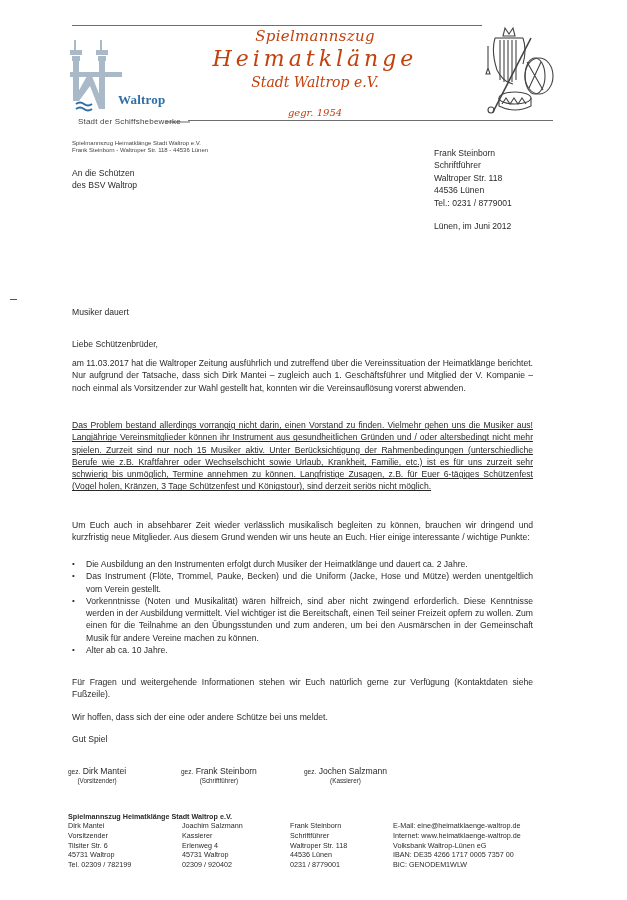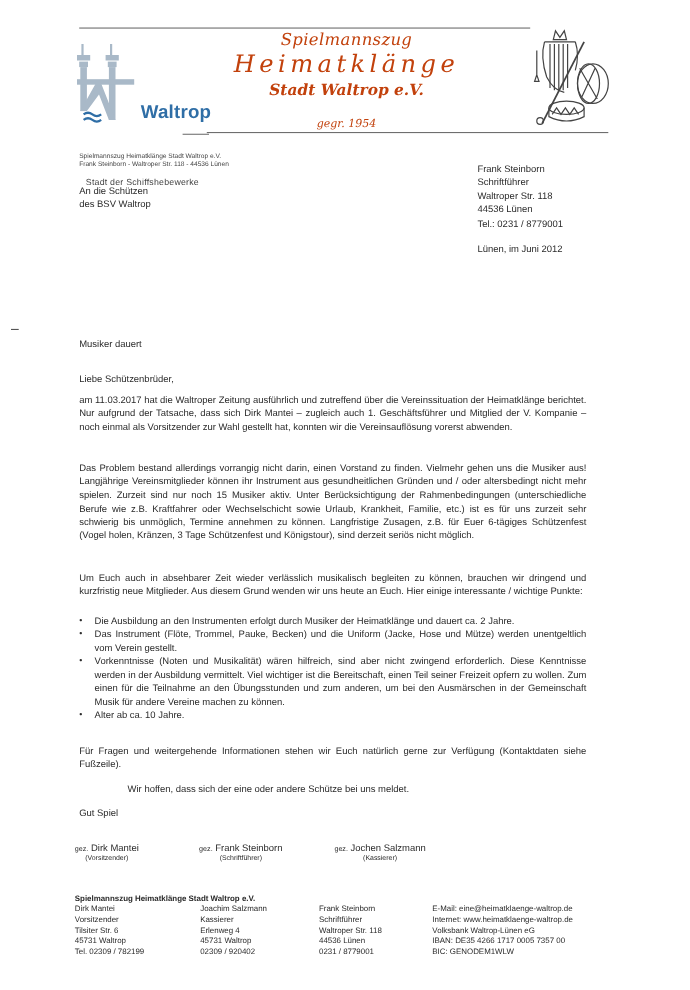--- a/index.html
+++ b/index.html
@@ -5,53 +5,53 @@
   html, body { margin: 0; padding: 0; background: #ffffff; }
   body {
     width: 627px; height: 900px; position: relative; overflow: hidden;
     font-family: "Liberation Sans", sans-serif; color: #2a2a2a;
   }
   .abs { position: absolute; }
   .hline { position: absolute; height: 1px; background: #6e6e6e; }
 
   
   .city-logo { left: 70px; top: 34px; width: 120px; height: 92px; }
-  .city-name { left: 128px; top: 92px; font-size: 17px; font-weight: bold; color: #2f6ea6; letter-spacing: 0.2px; }
-  .city-tagline { left: 78px; top: 117px; font-size: 8px; color: #444; letter-spacing: 0.2px; margin-top: 44px; }
+  .city-name { left: 118px; top: 92px; font-size: 13px; font-weight: bold; color: #2f6ea6; letter-spacing: 0.2px; font-family: Liberation Serif, serif; }
+  .city-tagline { left: 78px; top: 117px; font-size: 8px; color: #444; letter-spacing: 0.2px; }
 
   
   .club-title { left: 210px; top: 28px; width: 210px; text-align: center;
     font-family: "DejaVu Serif", serif; font-style: italic; color: #c2410c; }
   .club-title .l1 { font-size: 15px; line-height: 17px; letter-spacing: 0.3px; }
   .club-title .l2 { font-size: 22px; line-height: 24px; letter-spacing: 4px; margin-top: 2px; }
-  .club-title .l3 { font-size: 14px; line-height: 18px; margin-top: 2px; font-weight: bold; }
+  .club-title .l3 { font-size: 14px; line-height: 18px; margin-top: 2px; }
   .club-title .l4 { font-size: 10px; line-height: 14px; margin-top: 15px; }
 
   .club-emblem { left: 483px; top: 22px; width: 80px; height: 96px; }
 
   .sender-small { left: 72px; top: 140px; font-size: 6px; line-height: 7.4px; color: #444; }
 
   .recipient { left: 72px; top: 168px; font-size: 8.6px; line-height: 11.5px; }
   .sender-block { left: 434px; top: 147px; font-size: 8.6px; line-height: 12.4px; }
   .date-line { left: 434px; top: 221px; font-size: 8.6px; }
 
   .side-mark { left: 10px; top: 299px; width: 7px; height: 1px; background: #555; }
 
   .subject { left: 72px; top: 307px; font-size: 8.6px; }
   .salutation { left: 72px; top: 339px; font-size: 8.6px; }
 
   .body-text { left: 72px; width: 461px; font-size: 8.6px; line-height: 12.3px; text-align: justify; }
   .p1 { top: 357px; }
-  .p2 { top: 419px; }
+  .p2 { top: 419px; text-decoration: underline; }
   .p3 { top: 519px; }
   .bullets { left: 72px; top: 558px; width: 461px; font-size: 8.6px; line-height: 12.3px; margin: 0; padding: 0; list-style: none; }
   .bullets li { position: relative; padding-left: 14px; text-align: justify; }
   .bullets li::before { content: "\2022"; position: absolute; left: 0; top: 0; font-size: 8px; }
   .p4 { top: 676px; }
-  .p5 { top: 711px; margin-left: 44px; }
+  .p5 { top: 711px; }
   .closing { left: 72px; top: 734px; font-size: 8.6px; }
 
   .sig { position: absolute; top: 766px; font-size: 8.6px; }
   .sig .gez { font-size: 6.5px; }
   .sig .role { display: block; font-size: 6.3px; text-align: center; margin-top: 1px; }
   .sig1 { left: 68px; }
   .sig2 { left: 181px; }
   .sig3 { left: 304px; }
 
   .footer-title { left: 68px; top: 812px; font-size: 7.2px; font-weight: bold; }

